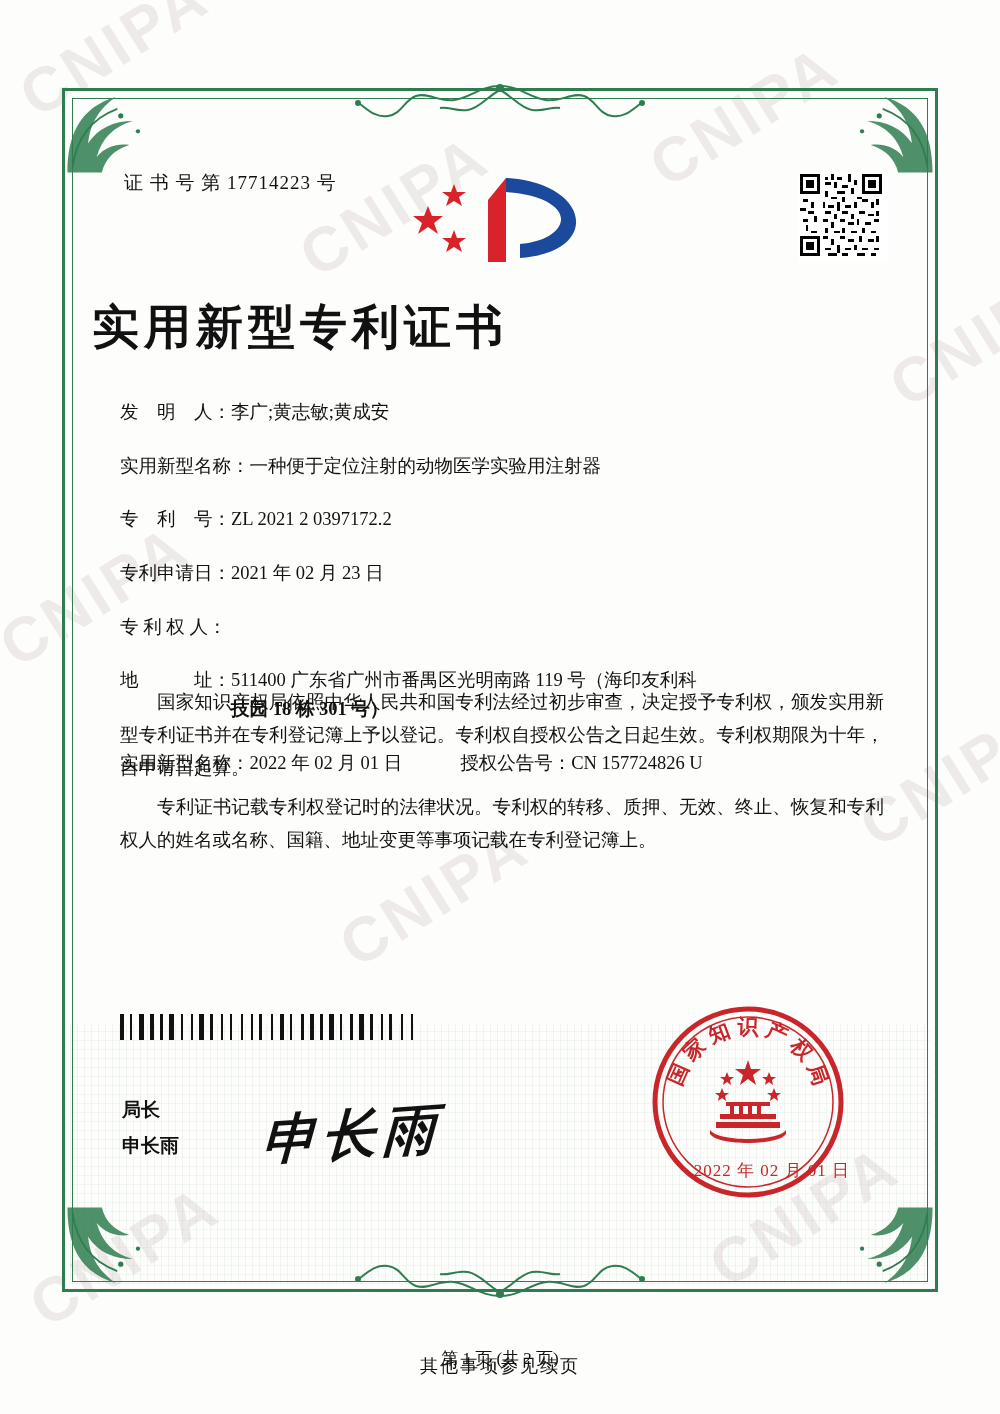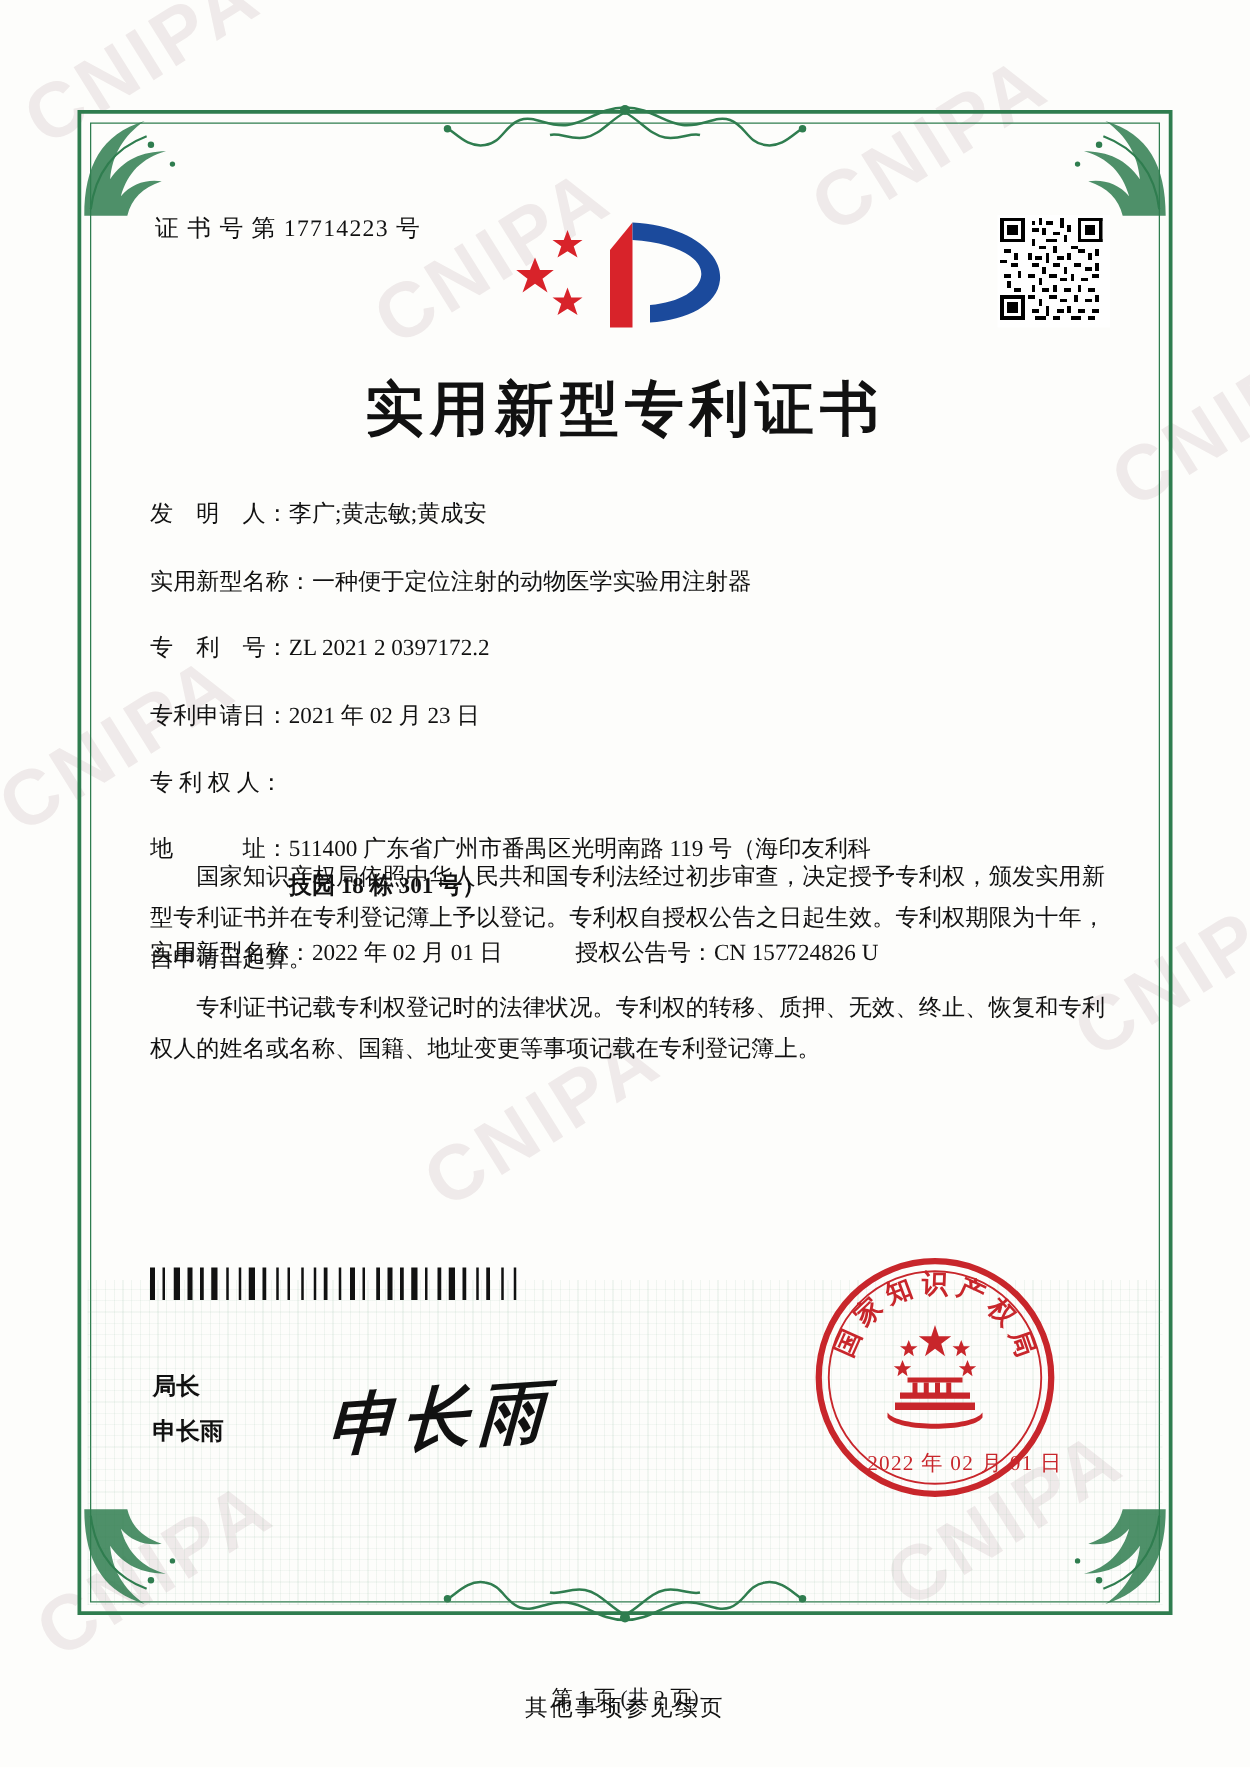--- a/index.html
+++ b/index.html
@@ -123,21 +123,20 @@
     transform: translateX(-50%);
     width: 180px;
     height: 96px;
   }
 
   .doc-title {
     position: absolute;
     left: 0;
     right: 0;
     top: 176px;
-    text-align: center;
     font-family: "Liberation Serif", serif;
     font-weight: bold;
     font-size: 47px;
     letter-spacing: 5px;
     color: #111;
   }
 
   .fields {
     position: absolute;
     left: 28px;

